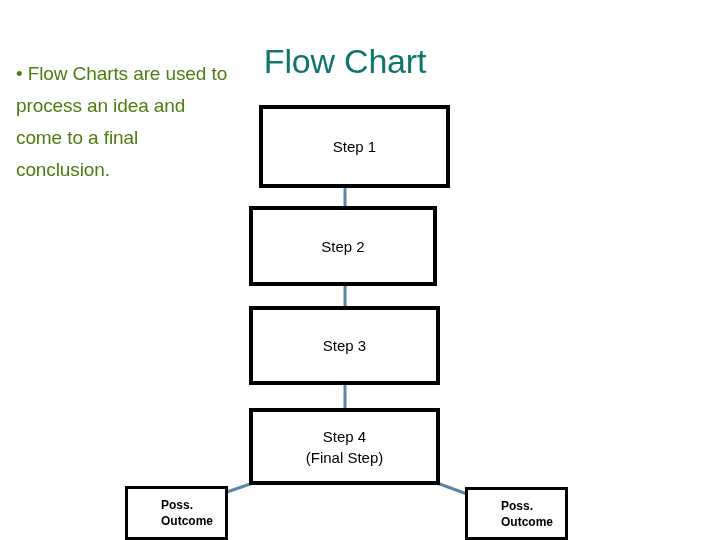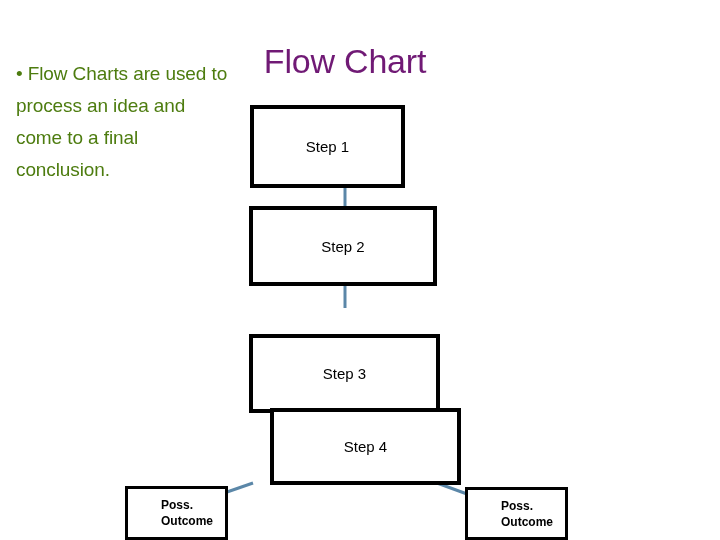--- a/index.html
+++ b/index.html
@@ -37,21 +37,21 @@
 
   
   #chart-title {
     position: absolute;
     left: 249px;
     top: 41px;
     width: 192px;
     text-align: center;
     font-size: 34px;
     line-height: 40px;
-    color: #701a75;
+    color: #0f766e;
     letter-spacing: -0.2px;
   }
 
   
   #connectors {
     position: absolute;
     left: 0;
     top: 0;
     width: 720px;
     height: 540px;
@@ -108,34 +108,35 @@
 
     <line x1="345" y1="286" x2="345" y2="308" stroke="#5B87A8" stroke-width="3"></line>
 
     <line x1="345" y1="383" x2="345" y2="410" stroke="#5B87A8" stroke-width="3"></line>
 
     <line x1="253" y1="483" x2="227" y2="492" stroke="#5B87A8" stroke-width="3"></line>
 
     <line x1="437" y1="483" x2="467" y2="494" stroke="#5B87A8" stroke-width="3"></line>
   </svg>
 
-  <div class="step-box" style="left:250px; top:105px; width:155px; height:83px;">
+  <div class="step-box" style="left:259px; top:105px; width:191px; height:83px;">
     <span>Step 1</span>
   </div>
 
   <div class="step-box" style="left:249px; top:206px; width:188px; height:80px;">
     <span>Step 2</span>
   </div>
 
-  <div class="step-box" style="left:249px; top:306px; width:191px; height:79px;margin-top:28px;">
+  <div class="step-box" style="left:249px; top:306px; width:191px; height:79px;">
     <span>Step 3</span>
   </div>
 
-  <div class="step-box" style="left:249px; top:408px; width:191px; height:77px;margin-left:21px;">
+  <div class="step-box" style="left:249px; top:408px; width:191px; height:77px;">
     <span>Step 4</span>
+    <span>(Final Step)</span>
   </div>
 
   <div class="outcome-box" style="left:125px; top:486px; width:103px; height:54px;">
     <span class="outcome-line">Poss.</span>
     <span class="outcome-line">Outcome</span>
   </div>
 
   <div class="outcome-box" style="left:465px; top:487px; width:103px; height:53px;">
     <span class="outcome-line">Poss.</span>
     <span class="outcome-line">Outcome</span>

